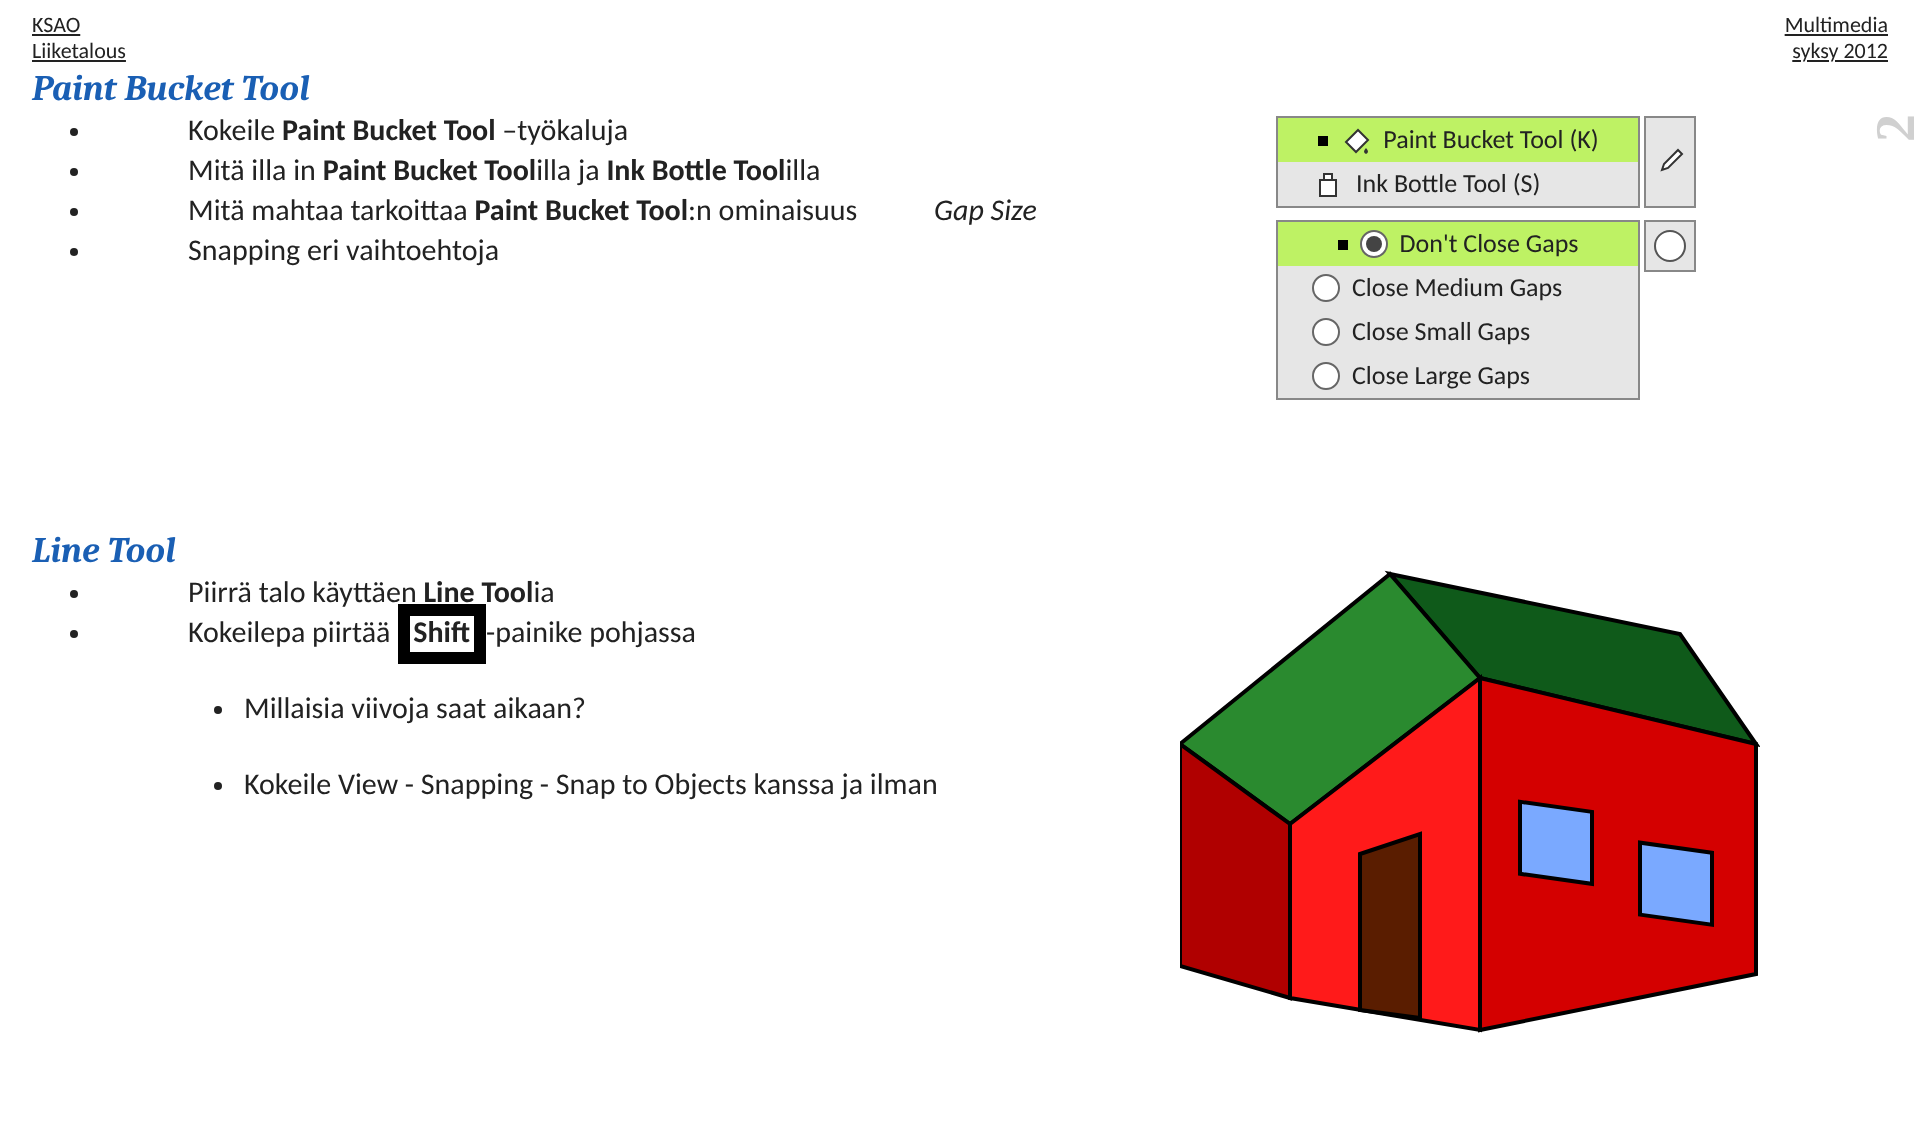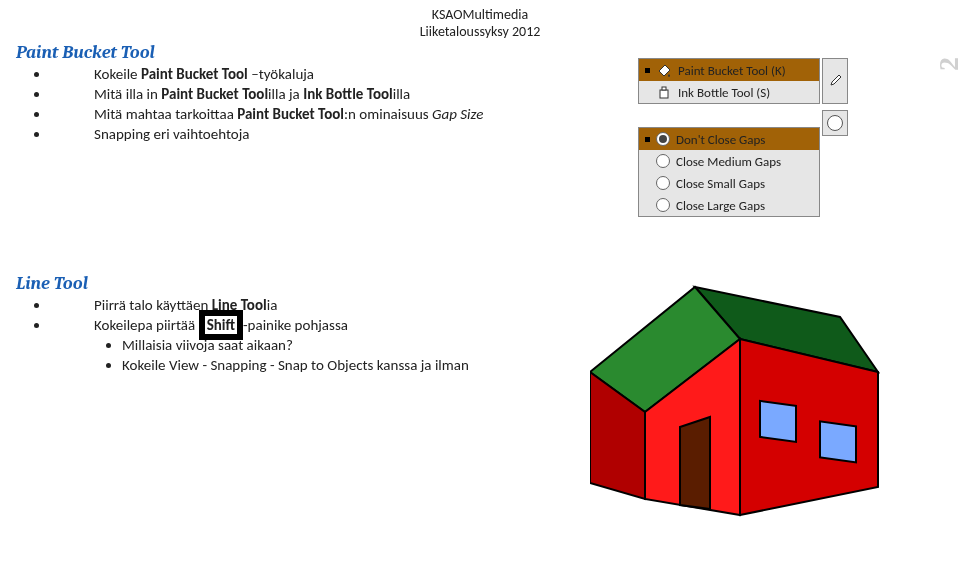--- a/index.html
+++ b/index.html
@@ -7,52 +7,52 @@
     padding: 0;
     width: 960px;
     height: 569px;
     font-family: "Segoe UI", Calibri, Arial, sans-serif;
     font-size: 15px;
     color: #222;
     background: #fff;
     position: relative;
   }
   .header { padding: 6px 16px 0 16px; }
-  .hrow { display: flex; justify-content: center; font-size: 14px; }
+  .hrow { display: flex; justify-content: space-between; font-size: 11px; text-decoration: underline; }
   .section-title {
     color: #1a5fb4;
     font-style: italic;
     font-weight: bold;
     font-family: "Cambria", "Times New Roman", serif;
     font-size: 18px;
     padding: 2px 16px 0 16px;
   }
   ul.main {
     margin: 2px 0 8px 50px;
     padding: 0;
   }
   ul.main > li { list-style: disc; margin: 2px 0; padding-left: 44px; }
   ul.sub { margin: 2px 0 2px 28px; padding: 0; }
-  ul.sub > li { list-style: disc; margin: 2px 0; }
+  ul.sub > li { list-style: disc; margin: 20px 0; }
   b { font-weight: bold; }
-  .italic { font-style: italic; }
+  .italic { font-style: italic; margin-left: 35px; }
   .box { border: 6px solid #000000; padding: 0 2px; }
 
   
   .panel {
     border: 1px solid #888;
     background: #e6e6e6;
     font-size: 13px;
     position: absolute;
   }
   .panel .row {
     display: flex; align-items: center;
     height: 22px; padding: 0 6px; gap: 6px;
   }
-  .panel .row.sel { background: #a16207; }
+  .panel .row.sel { background: #bef264; justify-content: center; }
   .sq { width: 5px; height: 5px; background: #000; flex: 0 0 auto; }
   .radio {
     width: 12px; height: 12px; border: 1px solid #666; border-radius: 50%;
     background: #fff; flex: 0 0 auto; position: relative;
   }
   .radio.on::after{
     content:""; position:absolute; left:2px; top:2px; width:8px; height:8px;
     border-radius:50%; background:#444;
   }
   .gap-icon {
@@ -122,21 +122,21 @@
     <span>Ink Bottle Tool (S)</span>
   </div>
 </div>
 
 <div class="panel" style="right:112px; top:58px; width:24px; height:44px; display:flex; align-items:center; justify-content:center;">
   <svg width="16" height="16">
       <path d="M12 2 l2 2 -7 7 -3 1 1-3 z" fill="#fff" stroke="#333"></path>
     </svg>
 </div>
 
-<div class="panel" style="right:140px; top:110px; width:180px;margin-top:17px;">
+<div class="panel" style="right:140px; top:110px; width:180px;">
   <div class="row sel">
     <span class="sq"></span>
     <span class="radio on"></span>
     <span>Don't Close Gaps</span>
   </div>
   <div class="row">
     <span style="width:5px"></span>
     <span class="radio"></span>
     <span>Close Medium Gaps</span>
   </div>

